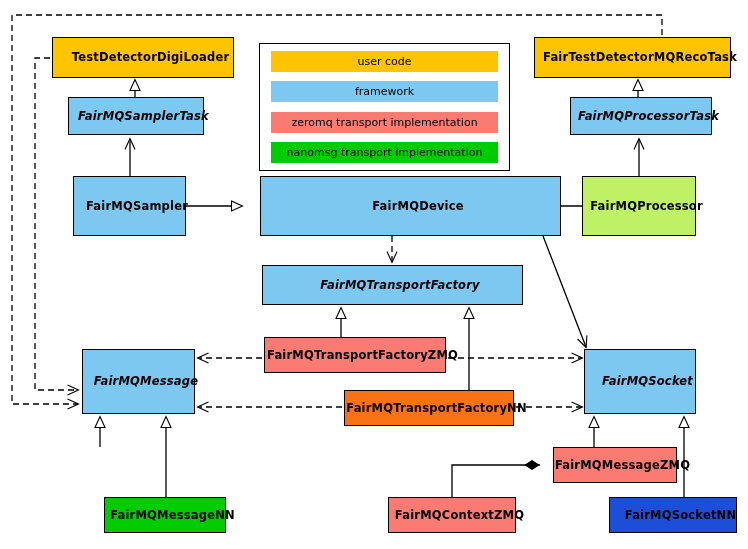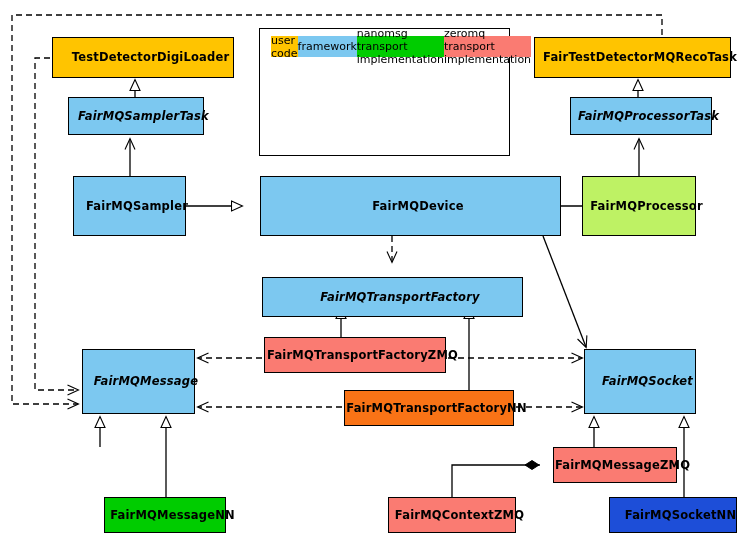--- a/index.html
+++ b/index.html
@@ -35,24 +35,25 @@
     line-height: 1.1;
     letter-spacing: 0.2px;
     padding-left: 15px;
   }
   .node.italic { font-style: italic; }
   .legend-box {
     position: absolute;
     box-sizing: border-box;
     background: #ffffff;
     border: 1px solid #000000;
-    left: 259px; top: 28px;
+    left: 259px; top: 43px;
     width: 251px; height: 128px;
     padding: 7px 11px;
     display: flex;
+    flex-direction: column;
     justify-content: space-between;
   }
   .legend-row {
     box-sizing: border-box;
     height: 21px;
     display: flex;
     align-items: center;
     justify-content: center;
     font-size: 11px;
     font-weight: normal;
@@ -123,43 +124,43 @@
     </g>
   </svg>
 
   <div class="legend-box">
     <div class="legend-row" style="background:#FFC400">
         <span>user code</span>
       </div>
     <div class="legend-row" style="background:#7CC8F0">
         <span>framework</span>
       </div>
+    <div class="legend-row" style="background:#FA7B72">
+        <span>zeromq transport implementation</span>
+      </div>
     <div class="legend-row" style="background:#00CC00">
         <span>nanomsg transport implementation</span>
-      </div>
-    <div class="legend-row" style="background:#FA7B72">
-        <span>zeromq transport implementation</span>
       </div>
   </div>
 
   <div class="node" style="left:52px;top:37px;width:182px;height:41px;background:#FFC400">TestDetectorDigiLoader</div>
 
   <div class="node" style="left:534px;top:37px;width:197px;height:41px;background:#FFC400">FairTestDetectorMQRecoTask</div>
 
   <div class="node italic" style="left:68px;top:97px;width:136px;height:38px;background:#7CC8F0">FairMQSamplerTask</div>
 
   <div class="node italic" style="left:570px;top:97px;width:142px;height:38px;background:#7CC8F0">FairMQProcessorTask</div>
 
   <div class="node" style="left:73px;top:176px;width:113px;height:60px;background:#7CC8F0">FairMQSampler</div>
 
   <div class="node" style="left:260px;top:176px;width:301px;height:60px;background:#7CC8F0">FairMQDevice</div>
 
   <div class="node" style="left:582px;top:176px;width:114px;height:60px;background:#bef264">FairMQProcessor</div>
 
-  <div class="node italic" style="left:262px;top:277px;width:261px;height:40px;background:#7CC8F0">FairMQTransportFactory</div>
+  <div class="node italic" style="left:262px;top:265px;width:261px;height:40px;background:#7CC8F0">FairMQTransportFactory</div>
 
   <div class="node" style="left:264px;top:337px;width:182px;height:36px;background:#FA7B72">FairMQTransportFactoryZMQ</div>
 
   <div class="node" style="left:344px;top:390px;width:170px;height:36px;background:#f97316">FairMQTransportFactoryNN</div>
 
   <div class="node italic" style="left:82px;top:349px;width:113px;height:65px;background:#7CC8F0">FairMQMessage</div>
 
   <div class="node italic" style="left:584px;top:349px;width:112px;height:65px;background:#7CC8F0">FairMQSocket</div>
 
 

